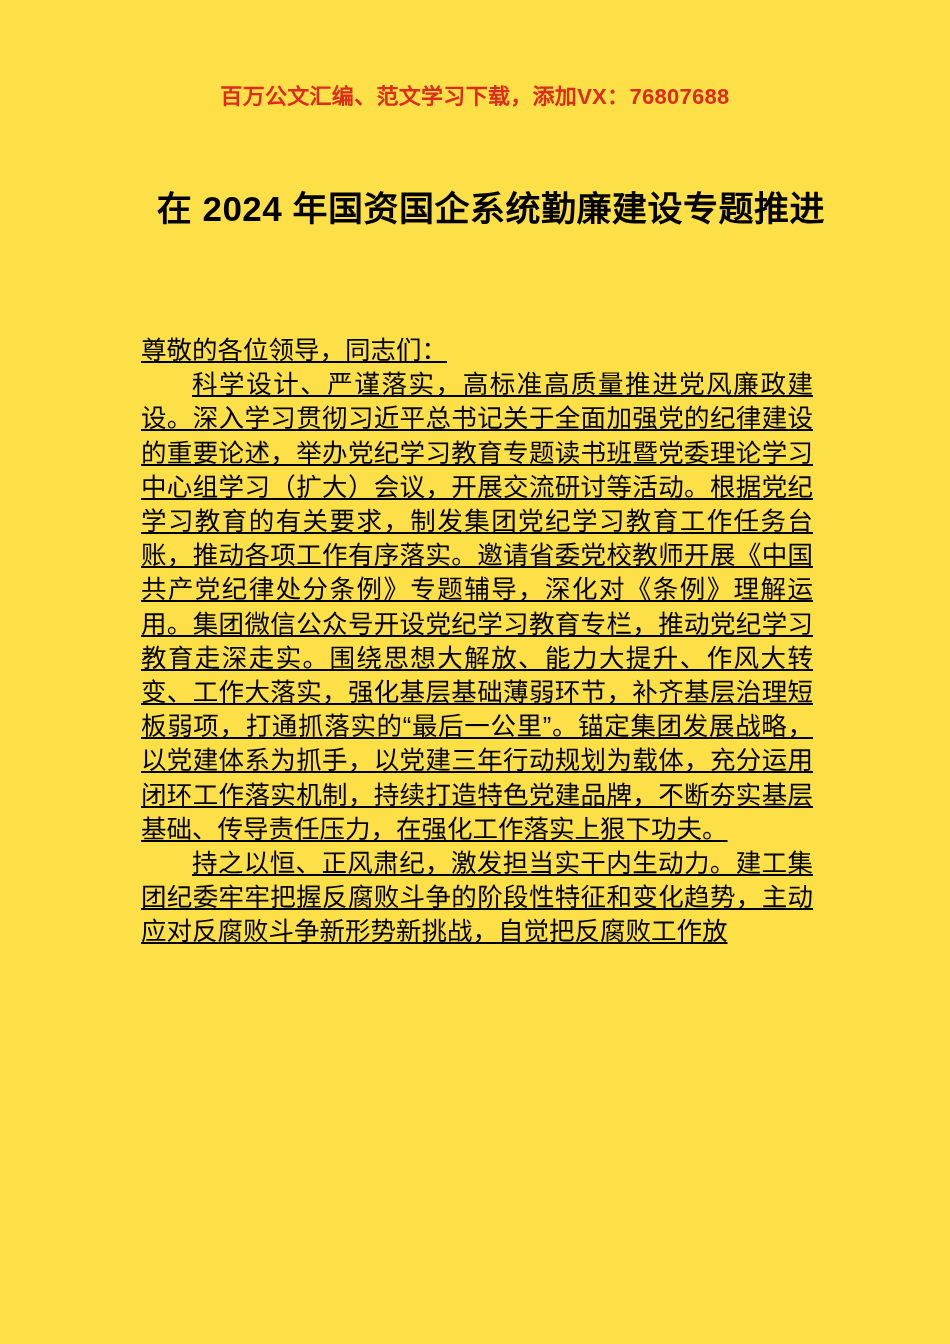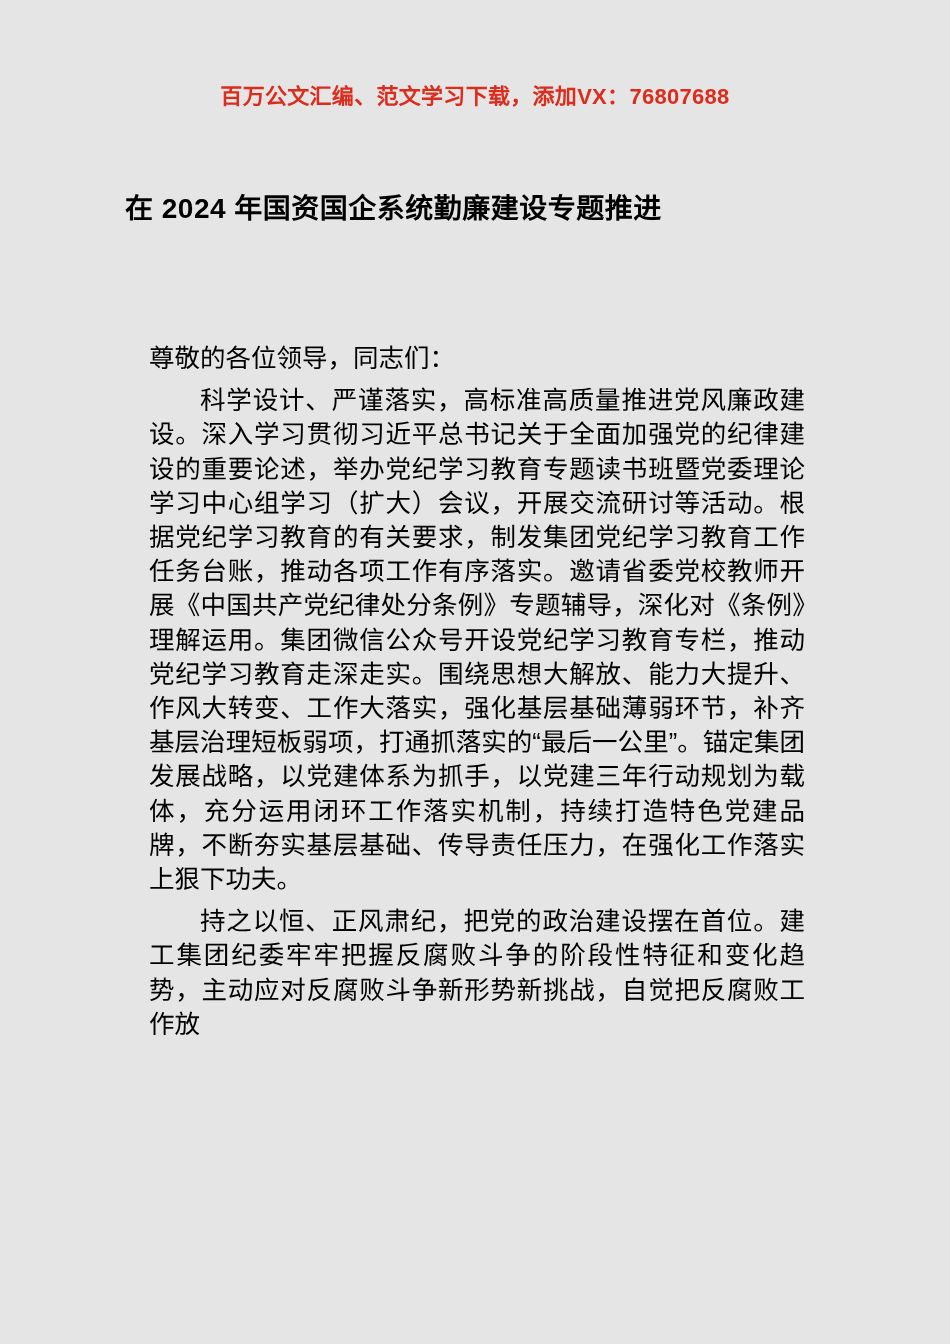--- a/index.html
+++ b/index.html
@@ -16,21 +16,21 @@
     color: #000000;
     overflow: hidden;
     position: relative;
   }
 
   .page {
     width: 950px;
     height: 1344px;
     box-sizing: border-box;
     position: relative;
-    background: #e5e5e5;
+    background: #fde047;
   }
 
   
   .promo-header {
     position: absolute;
     top: 82px;
     left: 0;
     width: 950px;
     text-align: center;
     font-size: 22px;
@@ -39,43 +39,44 @@
     letter-spacing: 0.3px;
     white-space: nowrap;
   }
 
   
   .doc-title {
     position: absolute;
     top: 178px;
     left: 125px;
     width: 700px;
-    text-align: left;
-    font-size: 28px;
+    text-align: right;
+    font-size: 35px;
     font-weight: bold;
     line-height: 62px;
     letter-spacing: 0.5px;
   }
 
   
   .body-block {
     position: absolute;
     top: 333px;
     left: 141px;
     width: 672px;
   }
 
   .para {
     font-size: 25.5px;
     line-height: 34.2px;
     text-align: justify;
     text-justify: inter-ideograph;
     letter-spacing: 0px;
-    margin: 8px;
+    margin: 0;
     word-break: break-all;
+    text-decoration: underline;
   }
 
   .para.indent {
     text-indent: 2em;
   }
 
   .salutation {
     text-indent: 0;
   }
 </style>
@@ -86,16 +87,16 @@
 
   <div class="promo-header" style="color: rgb(221, 43, 28);">百万公文汇编、范文学习下载，添加VX：76807688</div>
 
   <div class="doc-title">
     <div>在 2024 年国资国企系统勤廉建设专题推进</div>
   </div>
 
   <div class="body-block">
     <p class="para salutation">尊敬的各位领导，同志们：</p>
     <p class="para indent">科学设计、严谨落实，高标准高质量推进党风廉政建设。深入学习贯彻习近平总书记关于全面加强党的纪律建设的重要论述，举办党纪学习教育专题读书班暨党委理论学习中心组学习（扩大）会议，开展交流研讨等活动。根据党纪学习教育的有关要求，制发集团党纪学习教育工作任务台账，推动各项工作有序落实。邀请省委党校教师开展《中国共产党纪律处分条例》专题辅导，深化对《条例》理解运用。集团微信公众号开设党纪学习教育专栏，推动党纪学习教育走深走实。围绕思想大解放、能力大提升、作风大转变、工作大落实，强化基层基础薄弱环节，补齐基层治理短板弱项，打通抓落实的“最后一公里”。锚定集团发展战略，以党建体系为抓手，以党建三年行动规划为载体，充分运用闭环工作落实机制，持续打造特色党建品牌，不断夯实基层基础、传导责任压力，在强化工作落实上狠下功夫。</p>
-    <p class="para indent">持之以恒、正风肃纪，把党的政治建设摆在首位。建工集团纪委牢牢把握反腐败斗争的阶段性特征和变化趋势，主动应对反腐败斗争新形势新挑战，自觉把反腐败工作放</p>
+    <p class="para indent">持之以恒、正风肃纪，激发担当实干内生动力。建工集团纪委牢牢把握反腐败斗争的阶段性特征和变化趋势，主动应对反腐败斗争新形势新挑战，自觉把反腐败工作放</p>
   </div>
 
 </div>
 
 </body></html>

